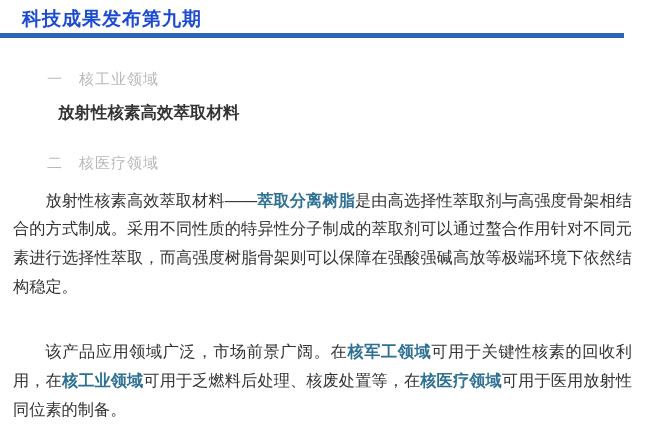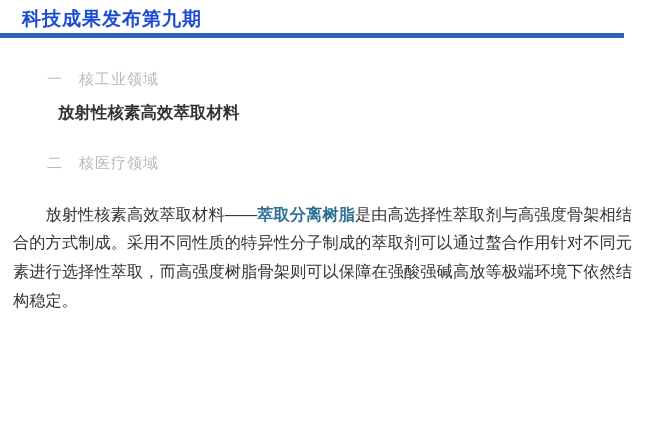--- a/index.html
+++ b/index.html
@@ -59,21 +59,21 @@
   }
   .para{
     font-size:16.2px;
     line-height:28.7px;
     color:var(--body-text);
     text-align:justify;
     text-justify:inter-ideograph;
     text-indent:2em;
     word-break:break-all;
   }
-  .para-1{margin-top:30px;}
+  .para-1{margin-top:16px;}
   .para-2{margin-top:37px;}
   .para .hl{
     color:var(--accent-teal);
     font-weight:bold;
   }
 </style>
 </head>
 <body>
 
 <div class="page">
@@ -91,15 +91,16 @@
 
     <div class="result-name">放射性核素高效萃取材料</div>
 
     <div class="section-heading section-two">
       <span class="num">二</span>
       <span class="label">核医疗领域</span>
     </div>
 
     <p class="para para-1"><span>放射性核素高效萃取材料——</span><span class="hl">萃取分离树脂</span><span>是由高选择性萃取剂与高强度骨架相结合的方式制成。采用不同性质的特异性分子制成的萃取剂可以通过螯合作用针对不同元素进行选择性萃取，而高强度树脂骨架则可以保障在强酸强碱高放等极端环境下依然结构稳定。</span></p>
 
+    <p class="para para-2"><span>该产品应用领域广泛，市场前景广阔。在</span><span class="hl">核军工领域</span><span>可用于关键性核素的回收利用，在</span><span class="hl">核工业领域</span><span>可用于乏燃料后处理、核废处置等，在</span><span class="hl">核医疗领域</span><span>可用于医用放射性同位素的制备。</span></p>
 
   </div>
 </div>
 
 </body></html>

